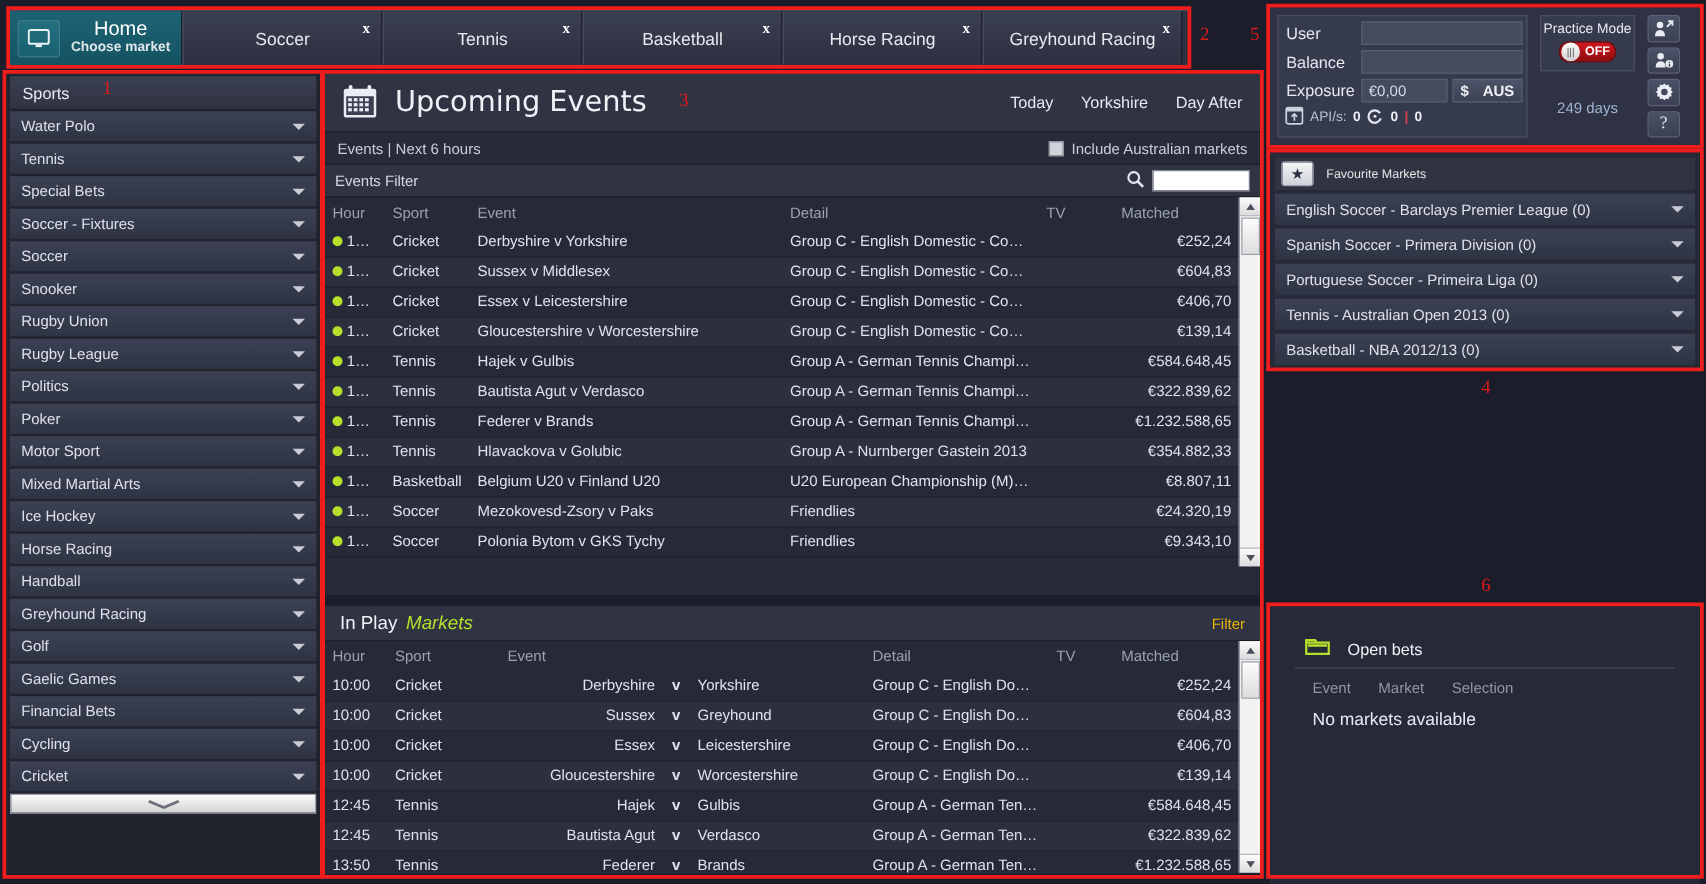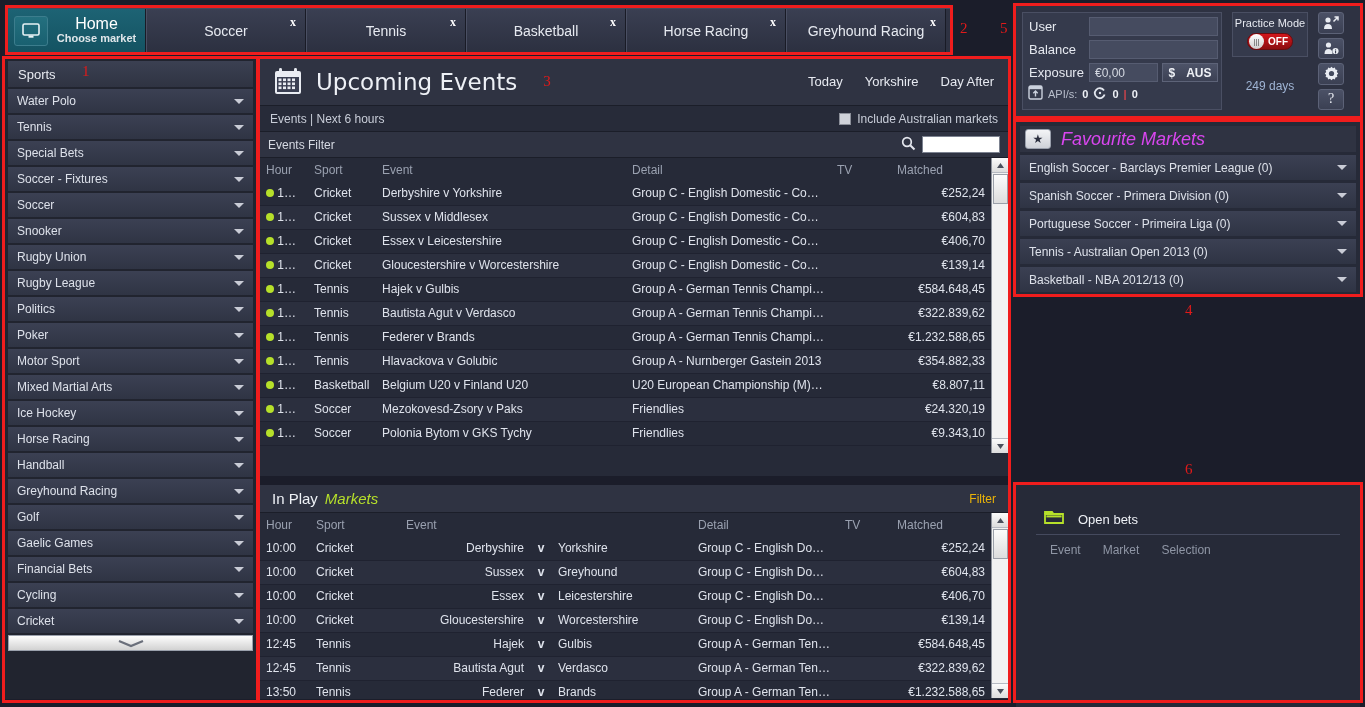--- a/index.html
+++ b/index.html
@@ -189,21 +189,21 @@
     border: 1px solid #5c6277; border-radius: 3px;
     display: flex; align-items: center; justify-content: center; color: #e9ecf2;
   }
 
   #favs { position: absolute; left: 1016px; top: 122px; width: 344px; height: 172px; background: #262a38; padding: 4px; }
   .fav-head { height: 26px; background: #2f3342; display: flex; align-items: center; padding-left: 5px; }
   .fav-head .star {
     width: 26px; height: 20px; background: linear-gradient(#f3f4f6,#cfd2d9); border: 1px solid #9aa0ac;
     border-radius: 3px; display: flex; align-items: center; justify-content: center; color: #2b2f3e; font-size: 12px;
   }
-  .fav-head .t { color: #d946ef; font-size: 18px; margin-left: 10px; font-style: italic; }
+  .fav-head .t { color: #e5e5e5; font-size: 10px; margin-left: 10px; }
   .fav-item {
     height: 25px; margin-top: 3px; background: linear-gradient(#3b4053,#2f3444);
     display: flex; align-items: center; padding: 0 9px; color: #dde1ea; font-size: 12px;
   }
   .fav-item .lbl { flex: 1; }
 
   #openbets { position: absolute; left: 1016px; top: 485px; width: 344px; height: 266px; background: #262a38; padding: 20px; }
   .ob-head { height: 30px; display: flex; align-items: center; padding-left: 8px; border-bottom: 1px solid #454a5e; }
   .ob-head .t { color: #eef1f6; font-size: 13px; margin-left: 14px; }
   .ob-cols { display: flex; gap: 22px; padding: 8px 0 0 14px; color: #8f96a5; font-size: 12px; }
@@ -769,20 +769,21 @@
           <rect x="2.4" y="5.4" width="15.2" height="2" fill="#b6e02a"></rect>
         </svg>
     </span>
     <span class="t">Open bets</span>
   </div>
   <div class="ob-cols">
     <span>Event</span>
     <span>Market</span>
     <span>Selection</span>
   </div>
+  <div class="ob-empty">No markets available</div>
 </div>
 
 <div class="redbox" style="left:5px;  top:5px;   width:948px; height:50px;"></div>
 <div class="redbox" style="left:2px;  top:56px;  width:257px; height:647px;"></div>
 <div class="redbox" style="left:257px;top:56px;  width:754px; height:647px;"></div>
 <div class="redbox" style="left:1013px;top:3px;  width:350px; height:116px;"></div>
 <div class="redbox" style="left:1013px;top:119px;width:350px; height:178px;"></div>
 <div class="redbox" style="left:1013px;top:482px;width:350px; height:221px;"></div>
 
 <span class="annot" style="left:82px;top:63px;">1</span>

